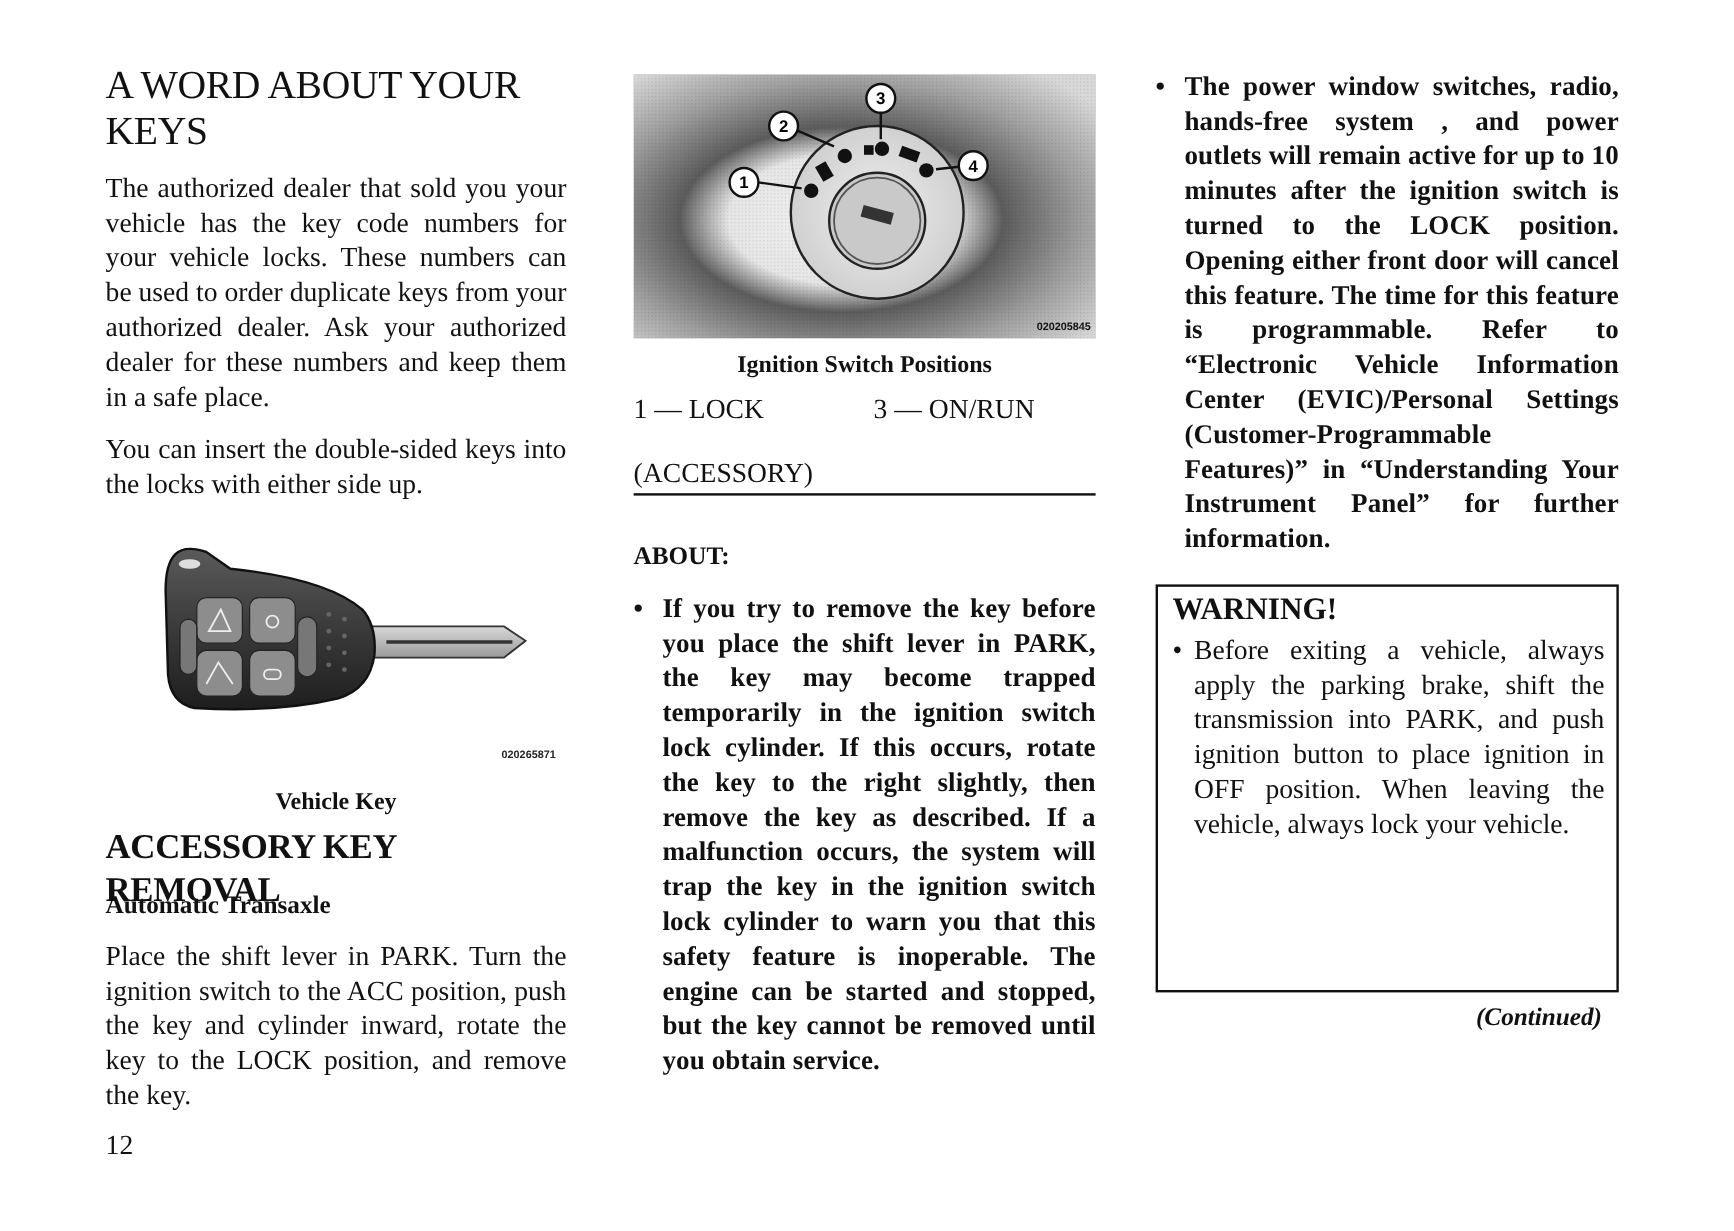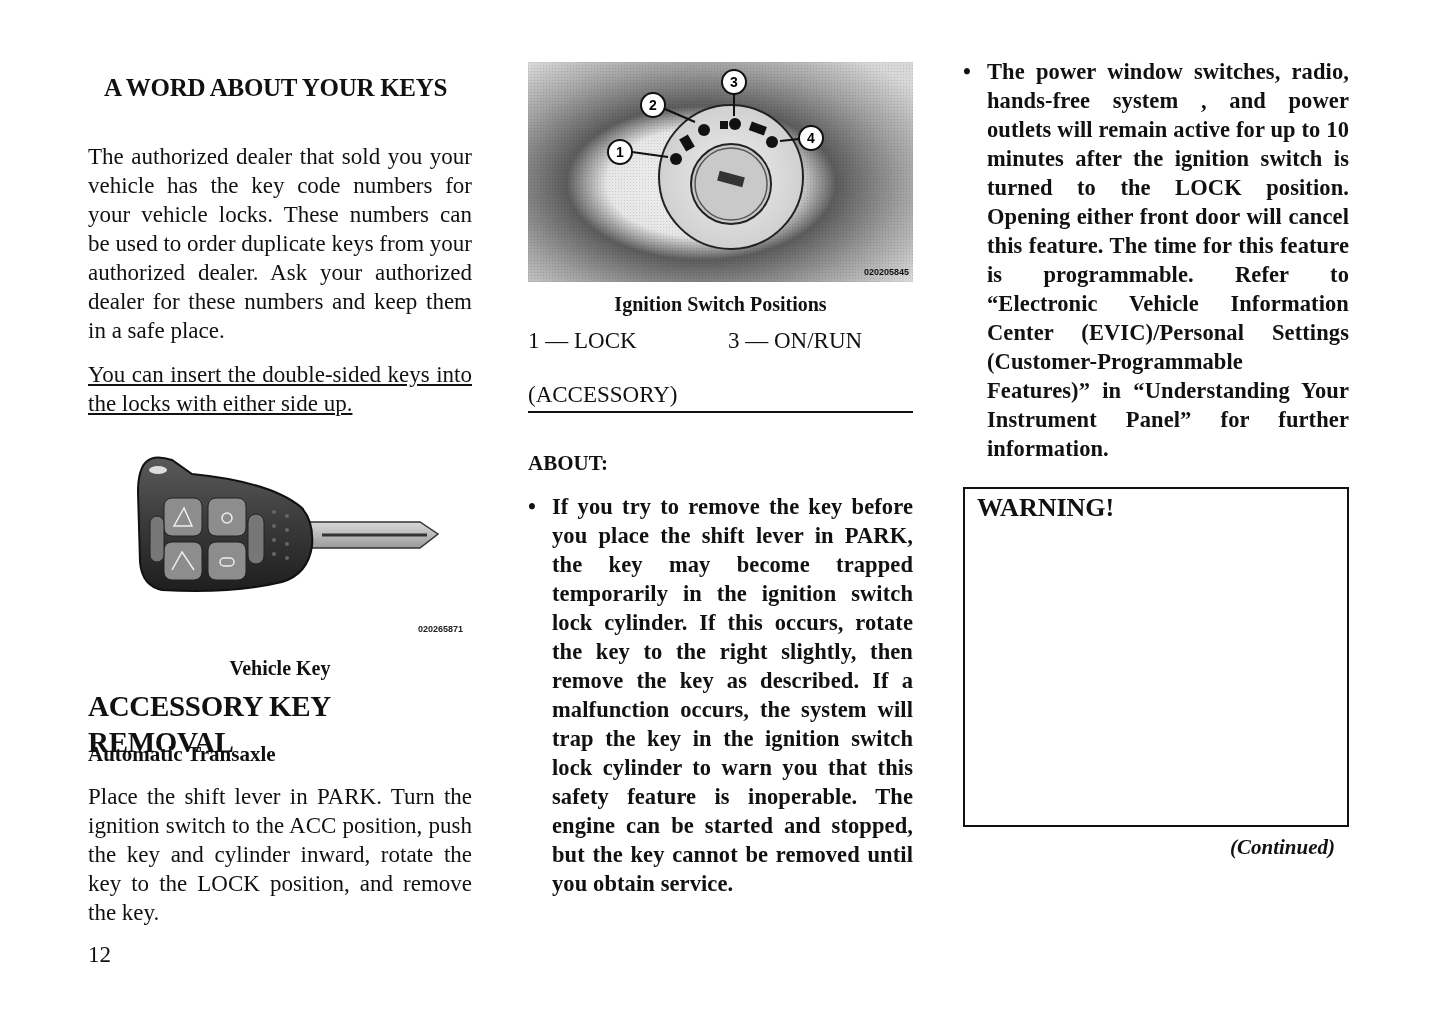--- a/index.html
+++ b/index.html
@@ -6,30 +6,30 @@
   body {
     width: 1445px; height: 1026px; position: relative; overflow: hidden;
     font-family: "Liberation Serif", "DejaVu Serif", serif; color: #111;
   }
   .col { position: absolute; top: 0; }
   .col1 { left: 88px; width: 384px; }
   .col2 { left: 528px; width: 385px; }
   .col3 { left: 963px; width: 386px; }
 
   h1.title {
-    position: absolute; left: 0; top: 53px; margin: 16px;
-    font-size: 25px; line-height: 38px; font-weight: bold; letter-spacing: -0.3px;
+    position: absolute; left: 0; top: 53px; margin: 0;
+    font-size: 33px; line-height: 38px; font-weight: normal; letter-spacing: -0.3px;
     width: 384px;
   }
   .body-text {
     position: absolute; left: 0; margin: 0; font-size: 23px; line-height: 29px;
     text-align: justify; text-align-last: left; width: 384px;
   }
   .p1 { top: 142px; }
-  .p2 { top: 360px; text-decoration: underline; }
+  .p2 { top: 360px; }
 
   .key-fig { position: absolute; left: 44px; top: 452px; width: 340px; height: 170px; }
   .fig-id {
     position: absolute; font-family: "Liberation Sans", "DejaVu Sans", sans-serif;
     font-size: 9px; font-weight: bold; color: #222;
   }
   .key-id { left: 330px; top: 624px; }
   .caption {
     position: absolute; margin: 0; text-align: center; font-weight: bold; font-size: 20px; line-height: 24px;
   }
@@ -209,16 +209,17 @@
 </div>
 
 <div class="col col3">
   <ul class="bullet-list bold-list power-list">
     <li class="bullet-item">The power window switches, radio, hands-free system , and power outlets will remain active for up to 10 minutes after the ignition switch is turned to the LOCK position. Opening either front door will cancel this feature. The time for this feature is programmable. Refer to “Electronic Vehicle Information Center (EVIC)/Personal Settings (Customer-Programmable Features)” in “Understanding Your Instrument Panel” for further information.</li>
   </ul>
 
   <div class="warning-box">
     <div class="warning-title">WARNING!</div>
     <ul class="bullet-list warn-list">
+      <li class="bullet-item">Before exiting a vehicle, always apply the parking brake, shift the transmission into PARK, and push ignition button to place ignition in OFF position. When leaving the vehicle, always lock your vehicle.</li>
     </ul>
   </div>
   <span class="continued">(Continued)</span>
 </div>
 
 </body></html>

